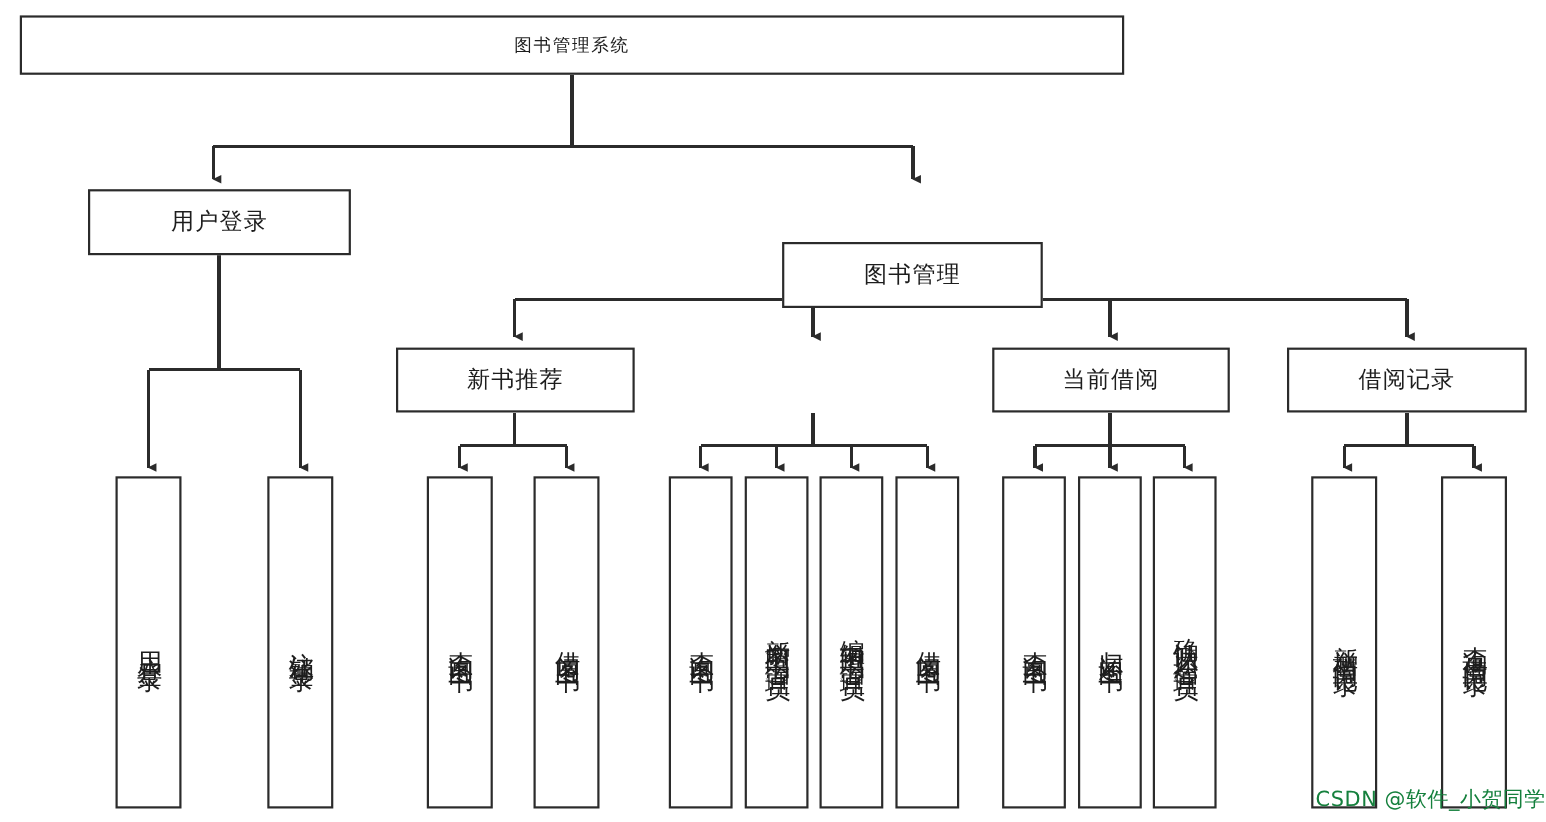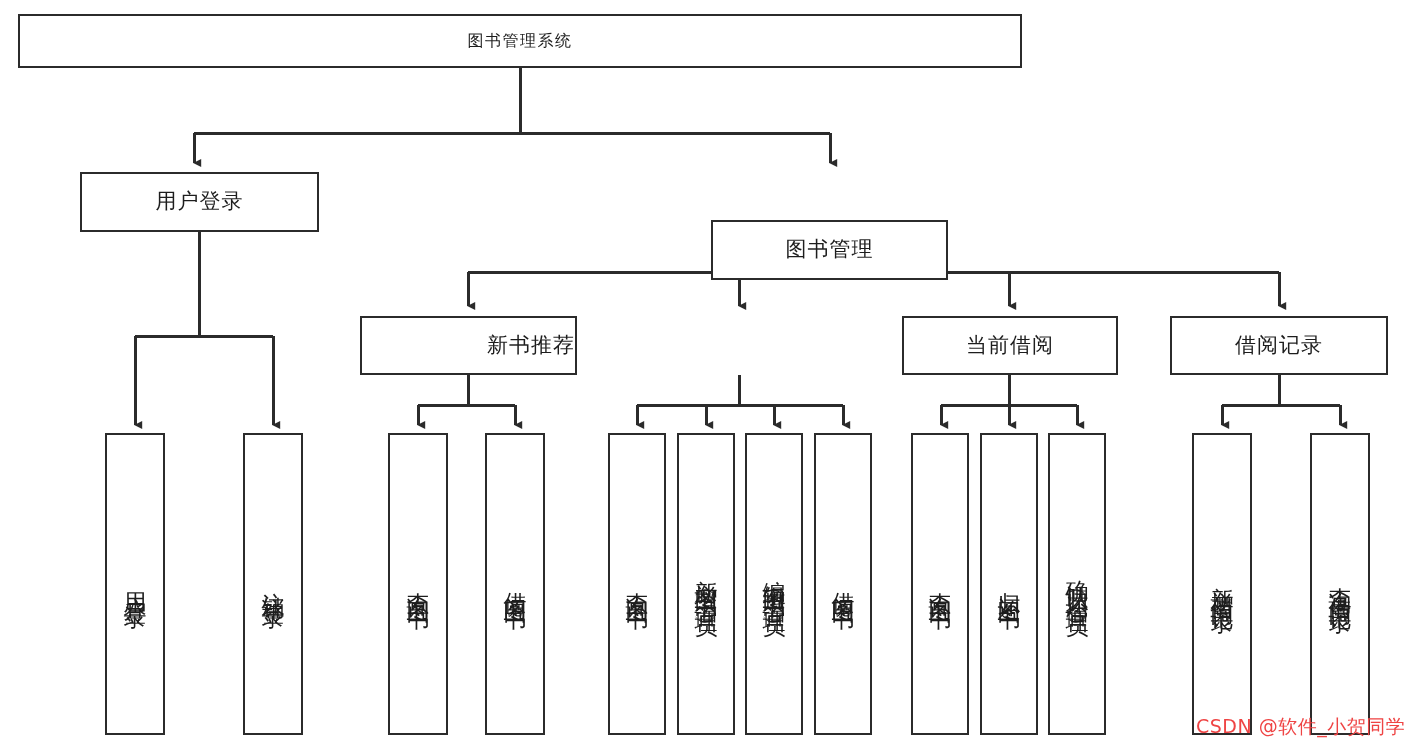--- a/index.html
+++ b/index.html
@@ -51,21 +51,21 @@
   .v .lbl{
     writing-mode:vertical-rl;
     text-orientation:upright;
     font-size:23px;
     letter-spacing:5px;
     line-height:1;
     max-height:100%;
   }
   .watermark{
     position:absolute;
-    color:#ef4444;
+    color:#15803d;
     font-size:19px;
     letter-spacing:0.5px;
     white-space:nowrap;
     z-index:3;
     user-select:none;
   }
 </style>
 </head>
 <body>
 
@@ -125,21 +125,21 @@
     <span class="lbl">图书管理系统</span>
   </div>
 
   <div class="node h" style="left:80px; top:172px; width:239px; height:60px;">
     <span class="lbl">用户登录</span>
   </div>
   <div class="node h" style="left:711px; top:172px; width:237px; height:60px;margin-top:48px;">
     <span class="lbl">图书管理</span>
   </div>
 
-  <div class="node h" style="left:360px; top:316px; width:217px; height:59px;justify-content:flex-end;">
+  <div class="node h" style="left:360px; top:316px; width:217px; height:59px;">
     <span class="lbl">新书推荐</span>
   </div>
   <div class="node h" style="left:1170px; top:316px; width:218px; height:59px;">
     <span class="lbl">借阅记录</span>
   </div>
   <div class="node h" style="left:902px; top:316px; width:216px; height:59px;">
     <span class="lbl">当前借阅</span>
   </div>
 
   <div class="node v" style="left:105px; top:433px; width:60px; height:302px;">

